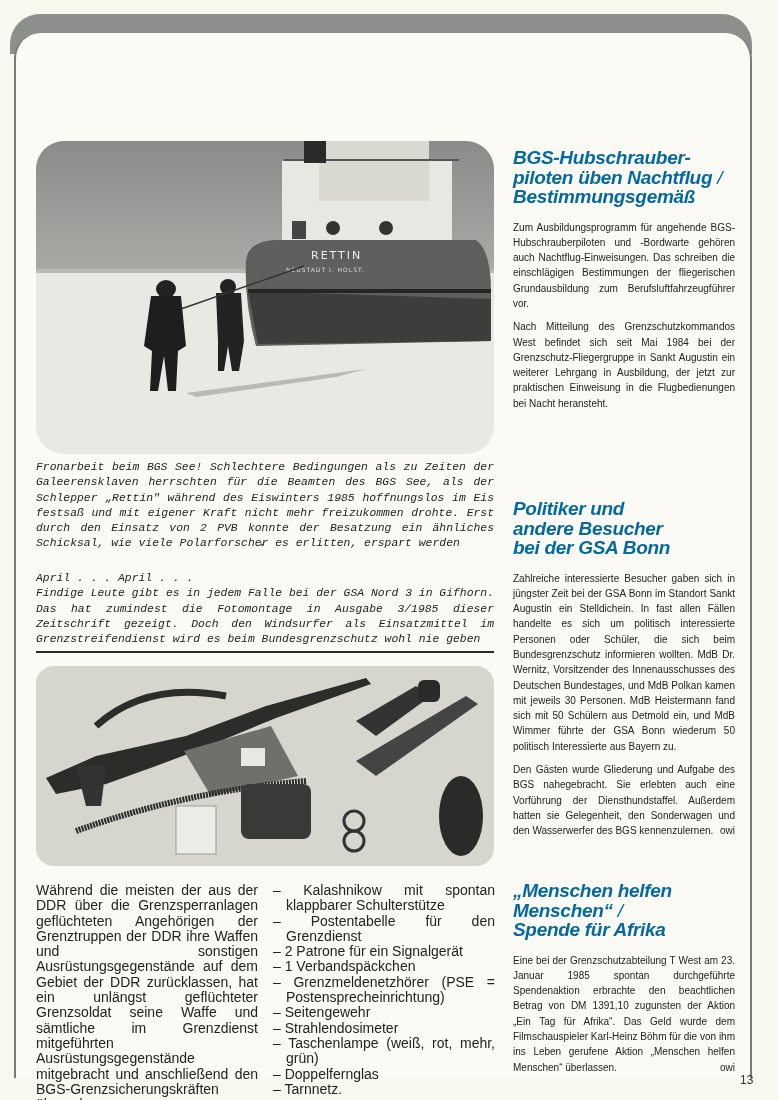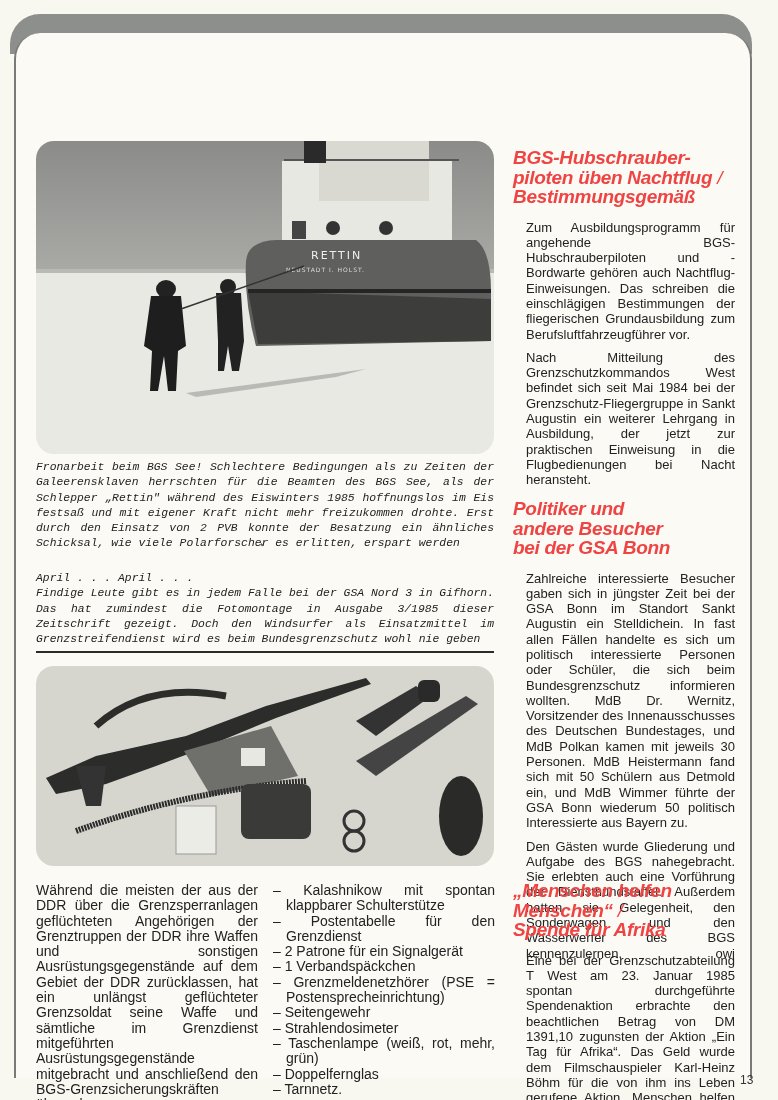--- a/index.html
+++ b/index.html
@@ -6,43 +6,43 @@
     html, body { width: 778px; height: 1100px; background: #f8f7f0; overflow: hidden; }
     body { position: relative; font-family: "Liberation Sans", sans-serif; color: #1c1c1c; }
 
     .frame-top { position: absolute; left: 10px; top: 14px; width: 742px; height: 40px;
       background: #8d8f8c; border-radius: 30px 30px 0 0; }
     .frame-inner { position: absolute; left: 14px; top: 33px; width: 738px; height: 1045px;
       background: #fbfaf4; border-radius: 26px 26px 0 0; border-left: 2px solid #7a7b78; border-right: 2px solid #7a7b78; }
 
     .photo { position: absolute; border-radius: 18px; overflow: hidden; }
     .photo svg { display: block; width: 100%; height: 100%; }
-    #photo1 { left: 36px; top: 141px; width: 458px; height: 313px; }
+    #photo1 { left: 36px; top: 141px; width: 458px; height: 313px; border-radius: 28px; }
     #photo2 { left: 36px; top: 666px; width: 458px; height: 200px; }
 
     .caption { position: absolute; left: 36px; width: 458px; font-size: 11.4px; line-height: 15.3px;
       font-style: italic; text-align: justify; color: #222; font-family: Liberation Mono, monospace; }
     #caption1 { top: 460px; }
     .star { position: absolute; left: 260px; top: 541px; font-size: 9px; color: #333; }
     #caption2 { top: 571px; }
     .rule { position: absolute; left: 36px; top: 651px; width: 458px; height: 2px; background: #2a2a2a; }
 
     .col { position: absolute; font-size: 14px; line-height: 15.3px; text-align: justify; color: #222; }
     #body-left { left: 36px; top: 883px; width: 222px; }
     #list-right { left: 273px; top: 883px; width: 222px; }
     #list-right ul { list-style: none; }
     #list-right li { padding-left: 13px; text-indent: -13px; text-align: justify; }
     #list-right li::before { content: "– "; }
     .photo-credit { text-align: right; margin-top: 5px; }
 
     .headline { font-family: "Liberation Sans", sans-serif; font-weight: bold; font-style: italic;
-      font-size: 19px; line-height: 19.5px; color: #ef4444; letter-spacing: -0.3px; }
+      font-size: 19px; line-height: 19.5px; color: #0369a1; letter-spacing: -0.3px; }
     .headline .slash { font-weight: normal; }
     .article { position: absolute; left: 513px; width: 222px; }
-    .article p { font-size: 13px; line-height: 15.3px; text-align: justify; margin-top: 8px; color: #222; margin-left: 13px; }
+    .article p { font-size: 10px; line-height: 15.3px; text-align: justify; margin-top: 8px; color: #222; }
     .article .headline + p { margin-top: 13px; }
     .sig { float: right; }
     #art1 { top: 148px; }
     #art2 { top: 499px; }
     #art3 { top: 881px; }
 
     .page-num { position: absolute; left: 740px; top: 1073px; font-size: 12px; color: #333; }
   </style>
 </head>
 <body>

